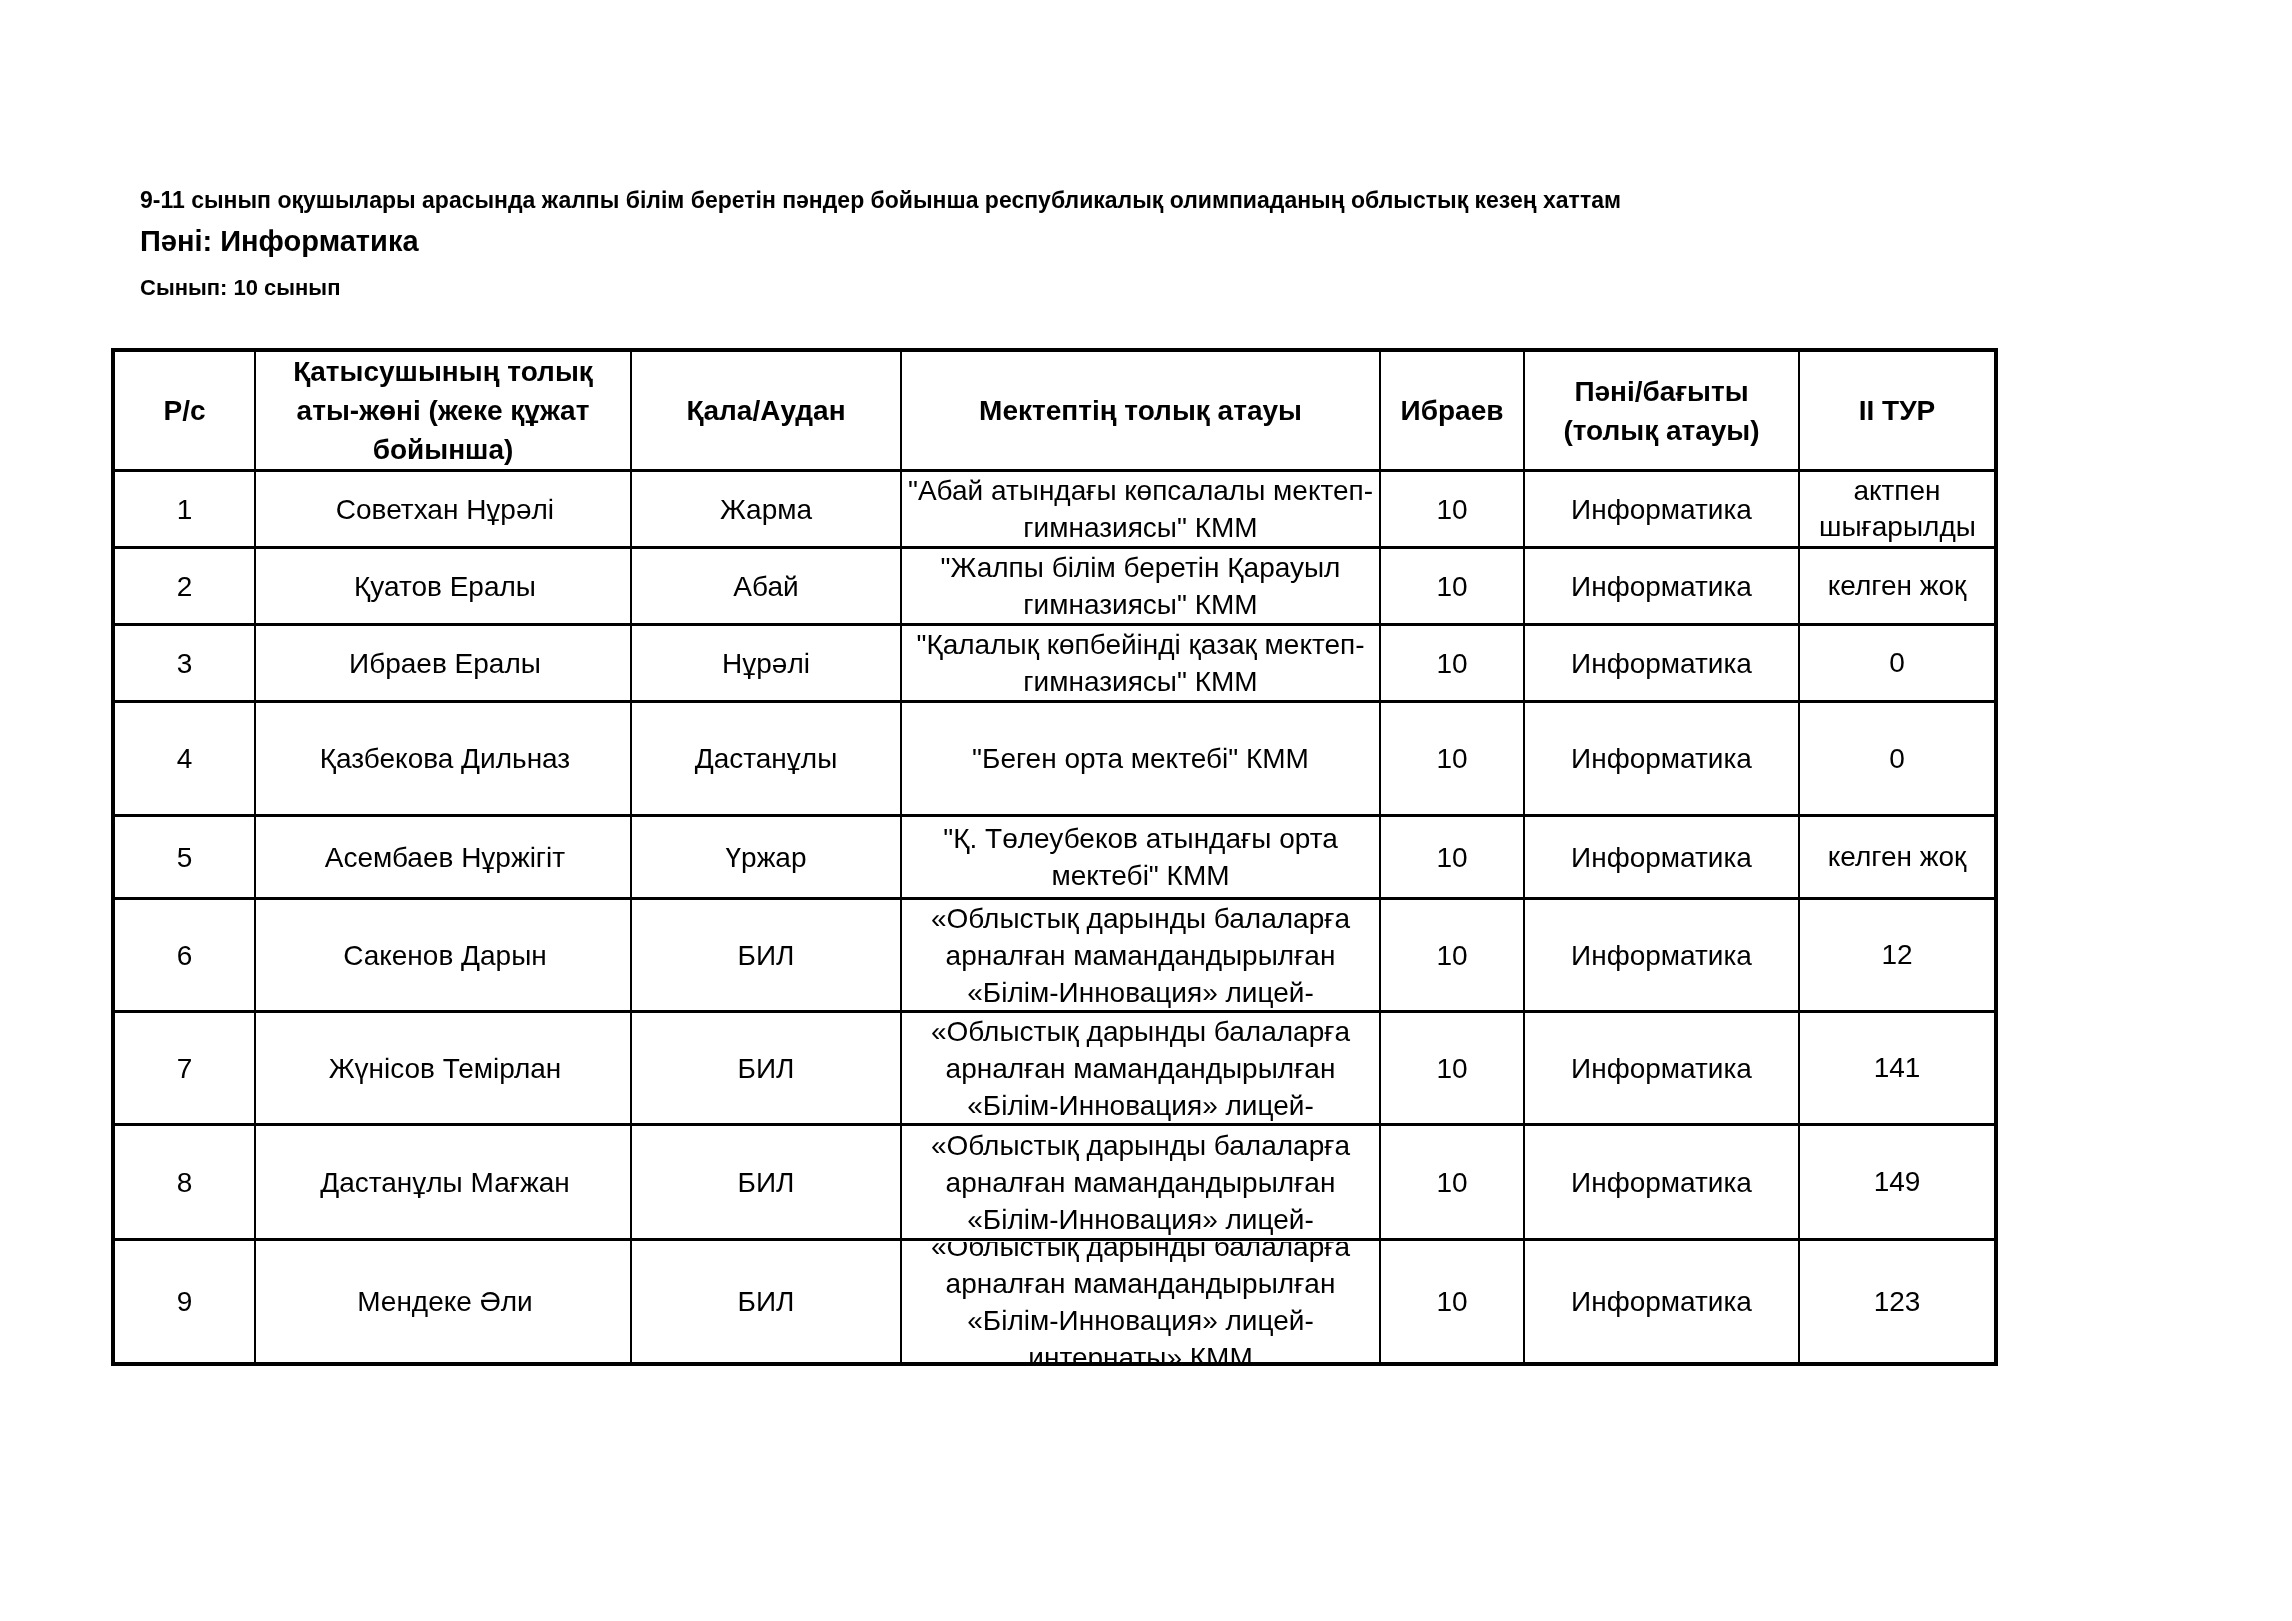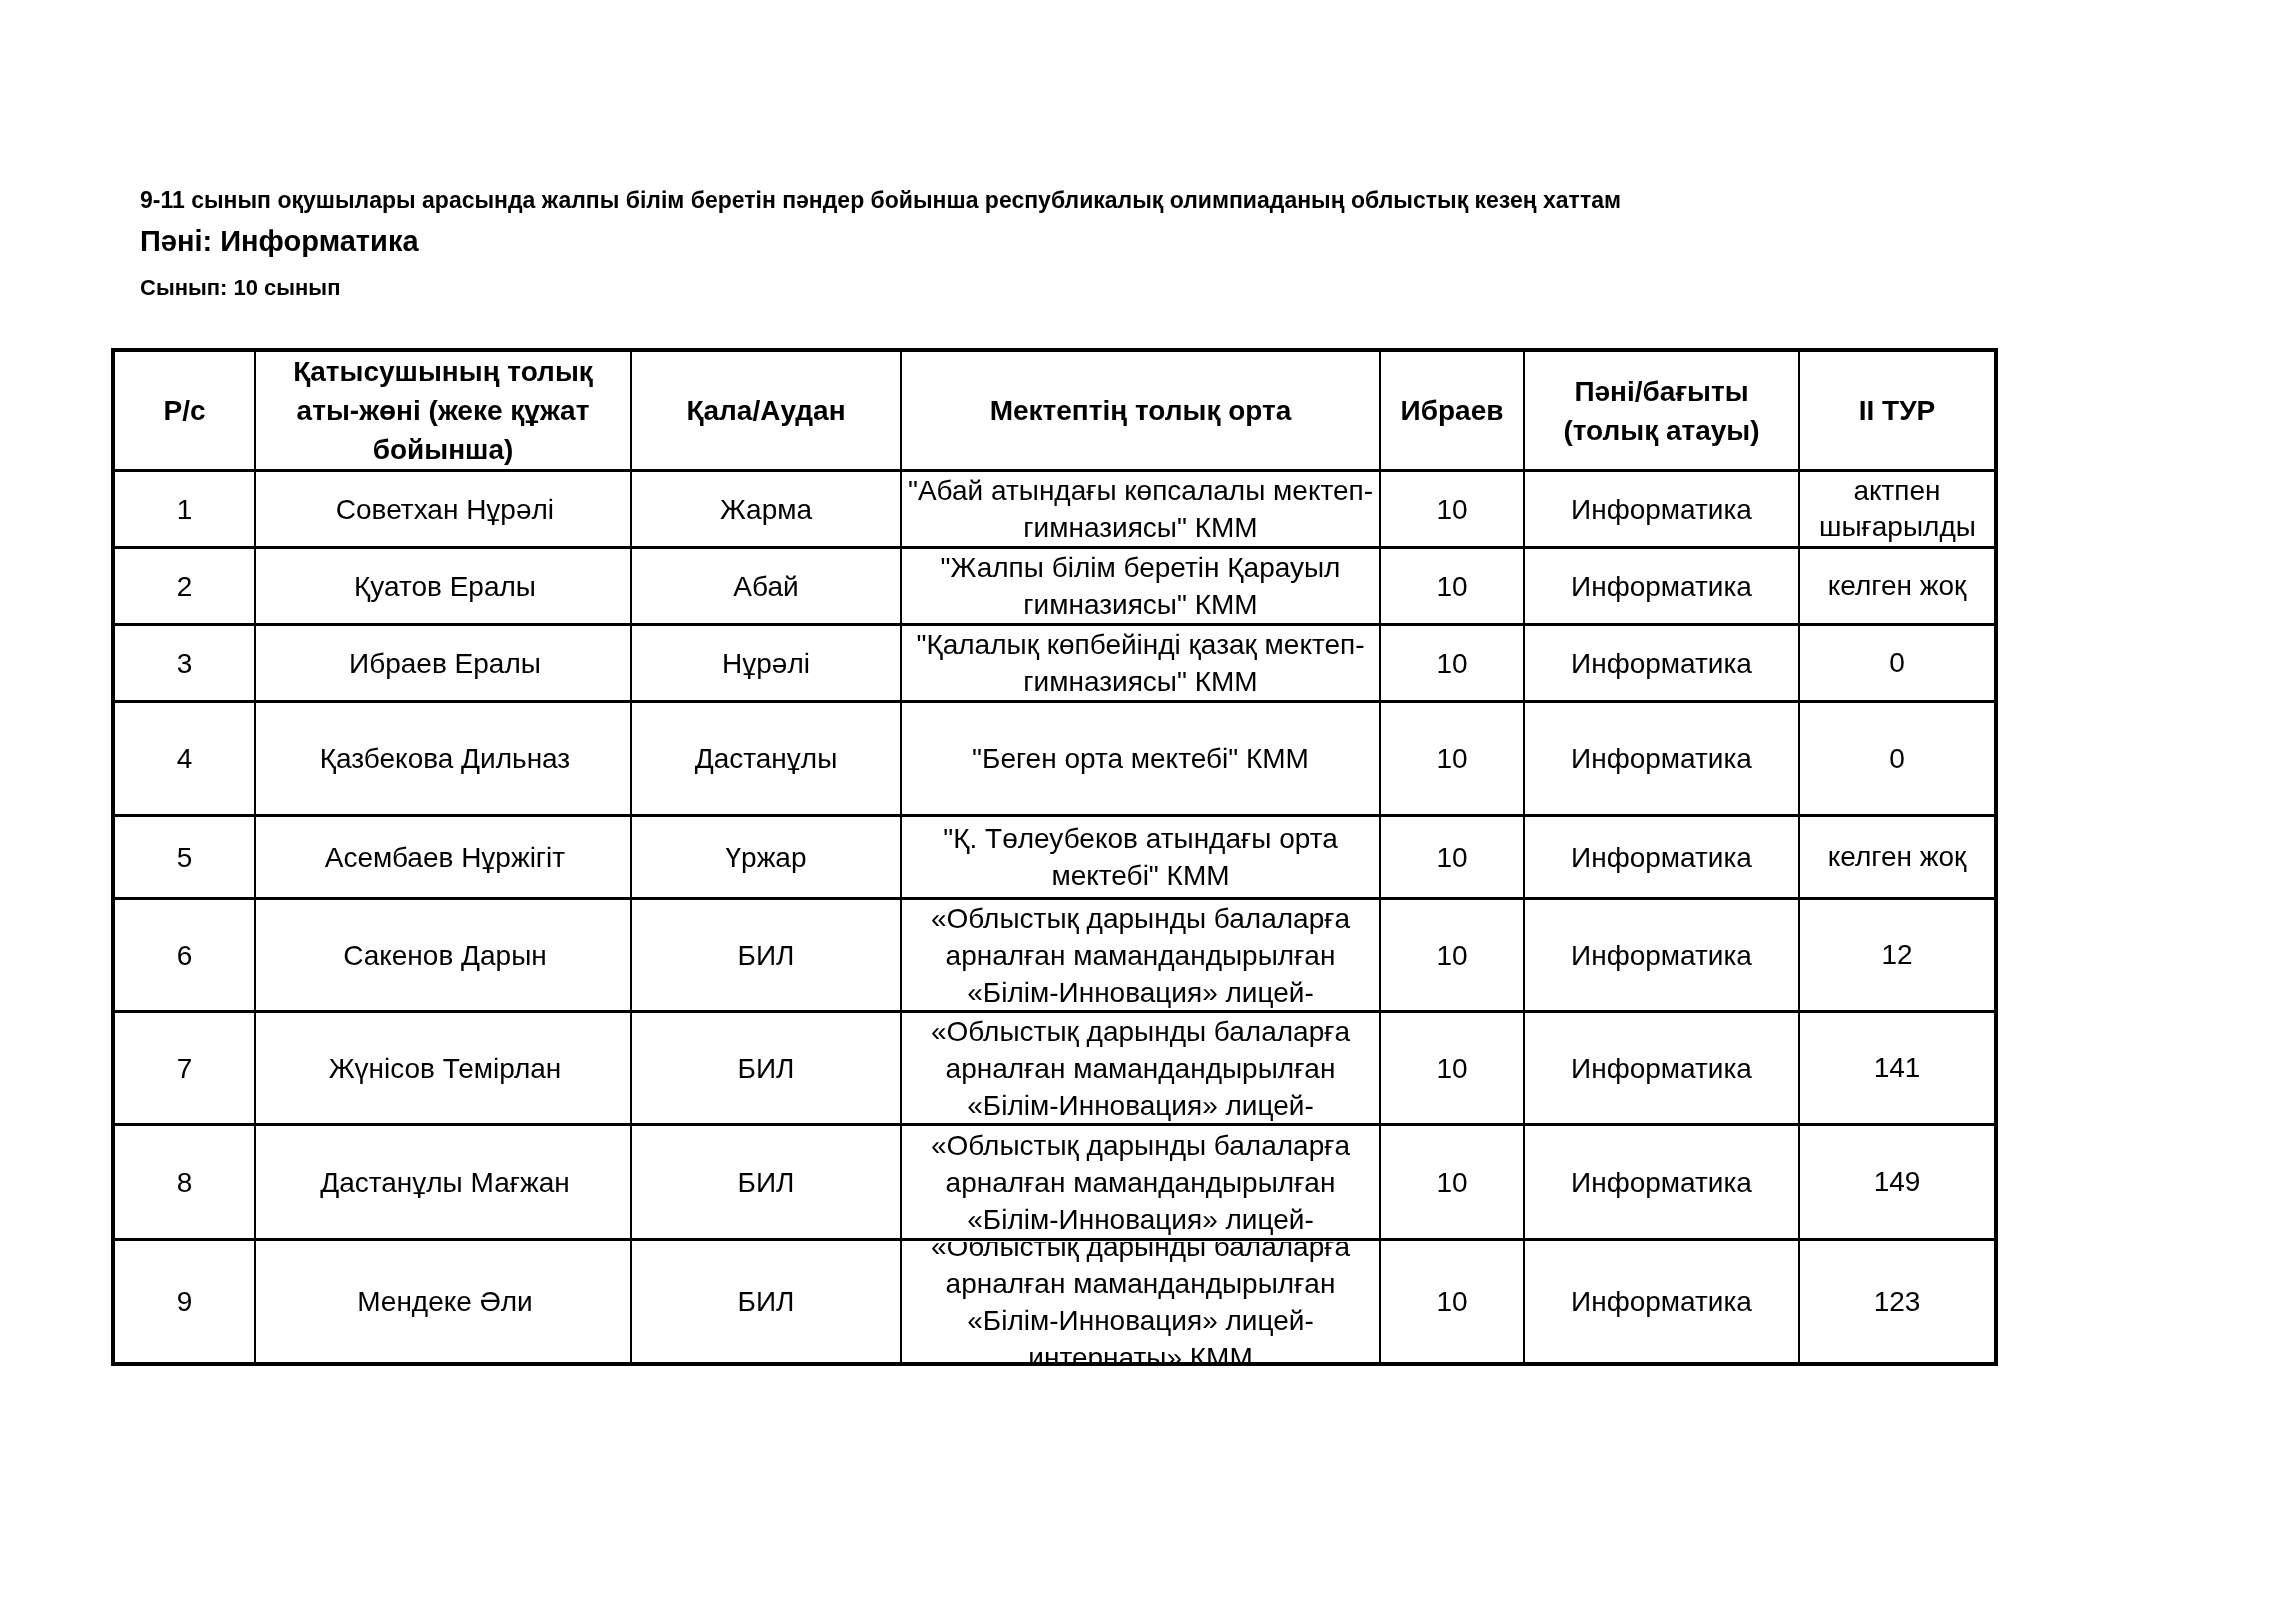--- a/index.html
+++ b/index.html
@@ -72,21 +72,21 @@
     <col style="width:479px">
       <col style="width:144px">
       <col style="width:275px">
       <col style="width:197px">
   </colgroup>
   <thead>
     <tr class="hdr">
       <th>Р/с</th>
       <th>Қатысушының толық аты-жөні (жеке құжат бойынша)</th>
       <th>Қала/Аудан</th>
-      <th>Мектептің толық орта</th>
+      <th>Мектептің толық атауы</th>
       <th>Ибраев</th>
       <th>Пәні/бағыты (толық атауы)</th>
       <th>II ТУР</th>
     </tr>
   </thead>
   <tbody>
     <tr class="r1">
       <td>1</td>
       <td class="name">Советхан Нұрәлі</td>
       <td>Жарма</td>

